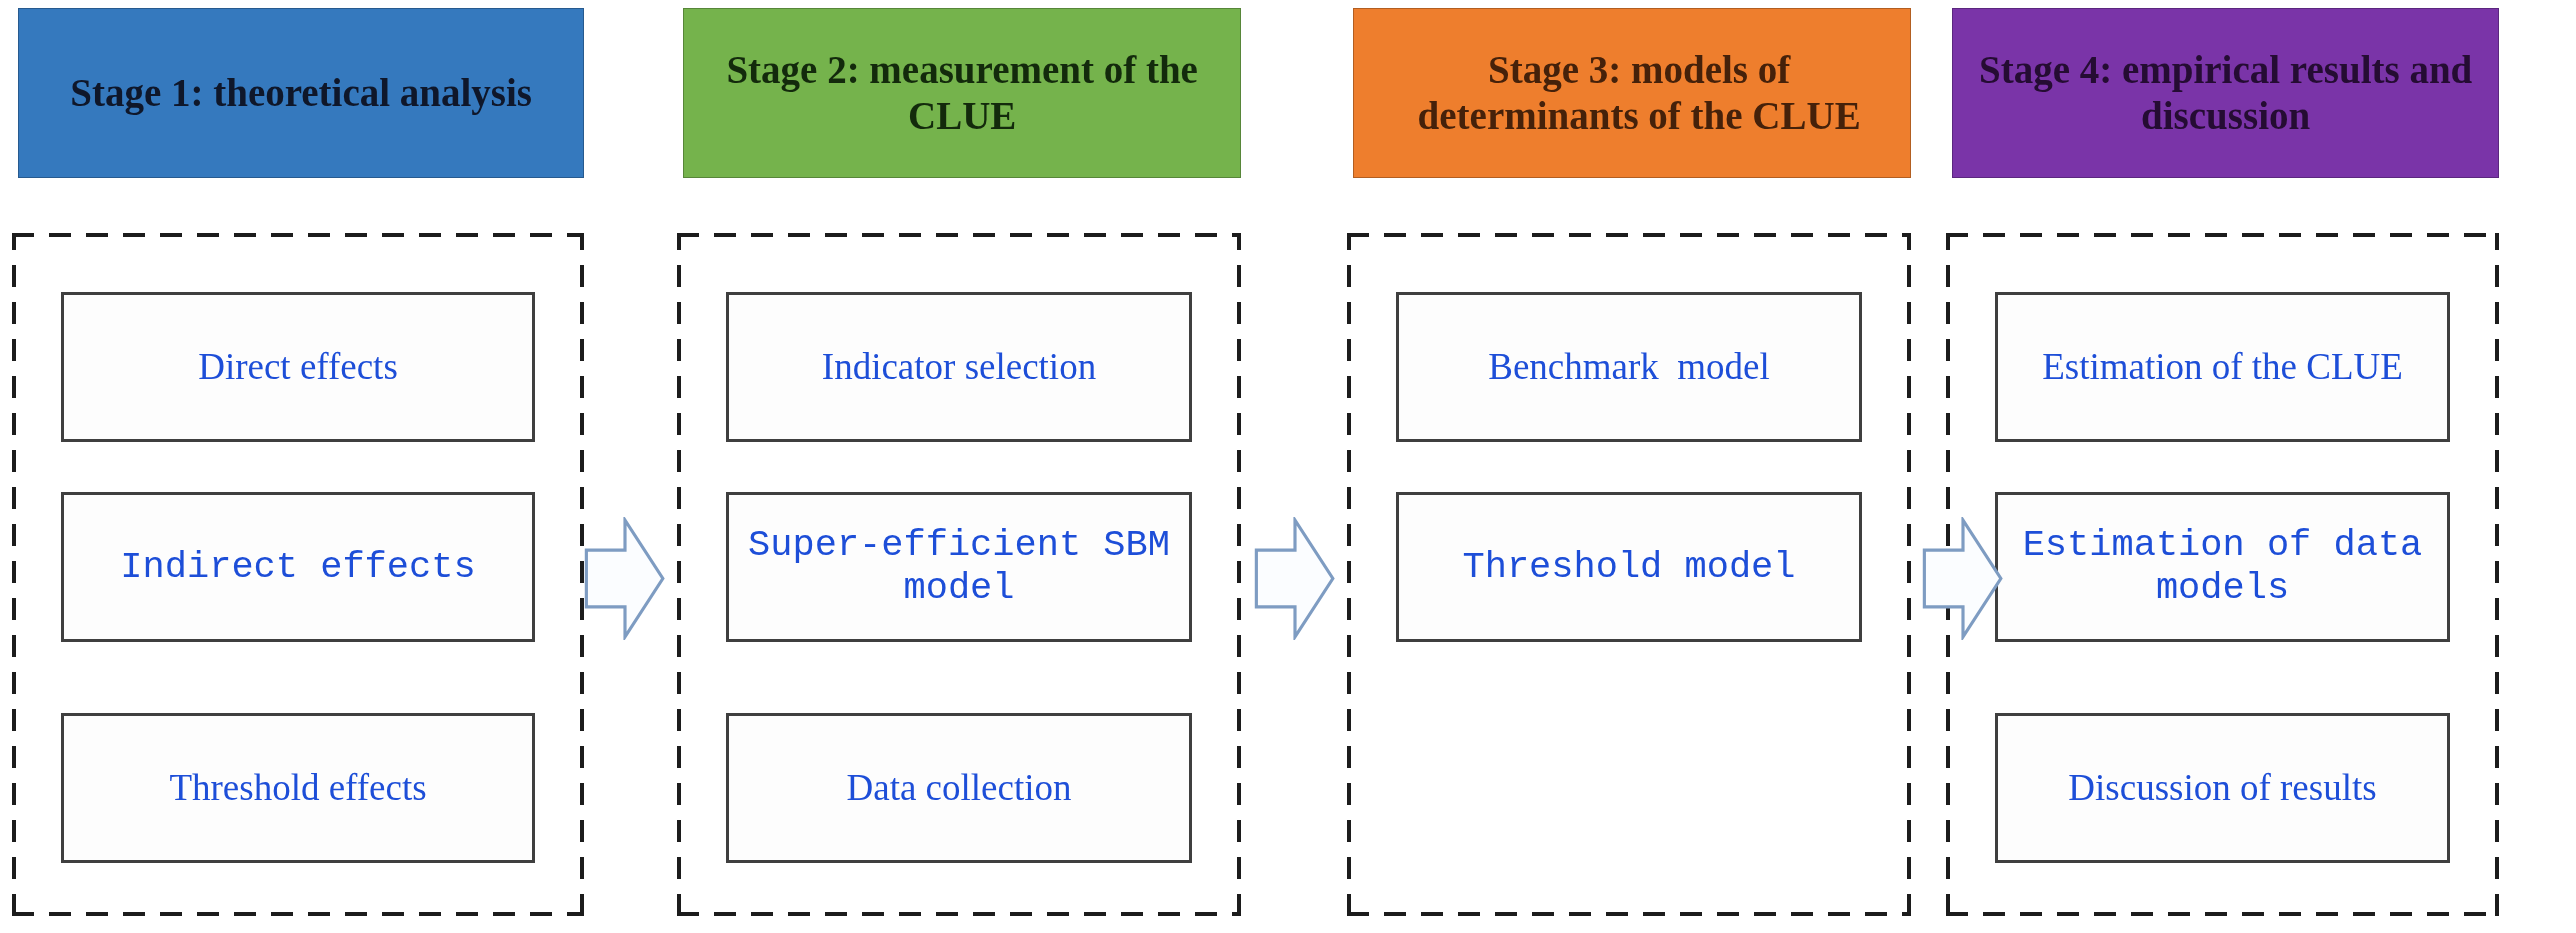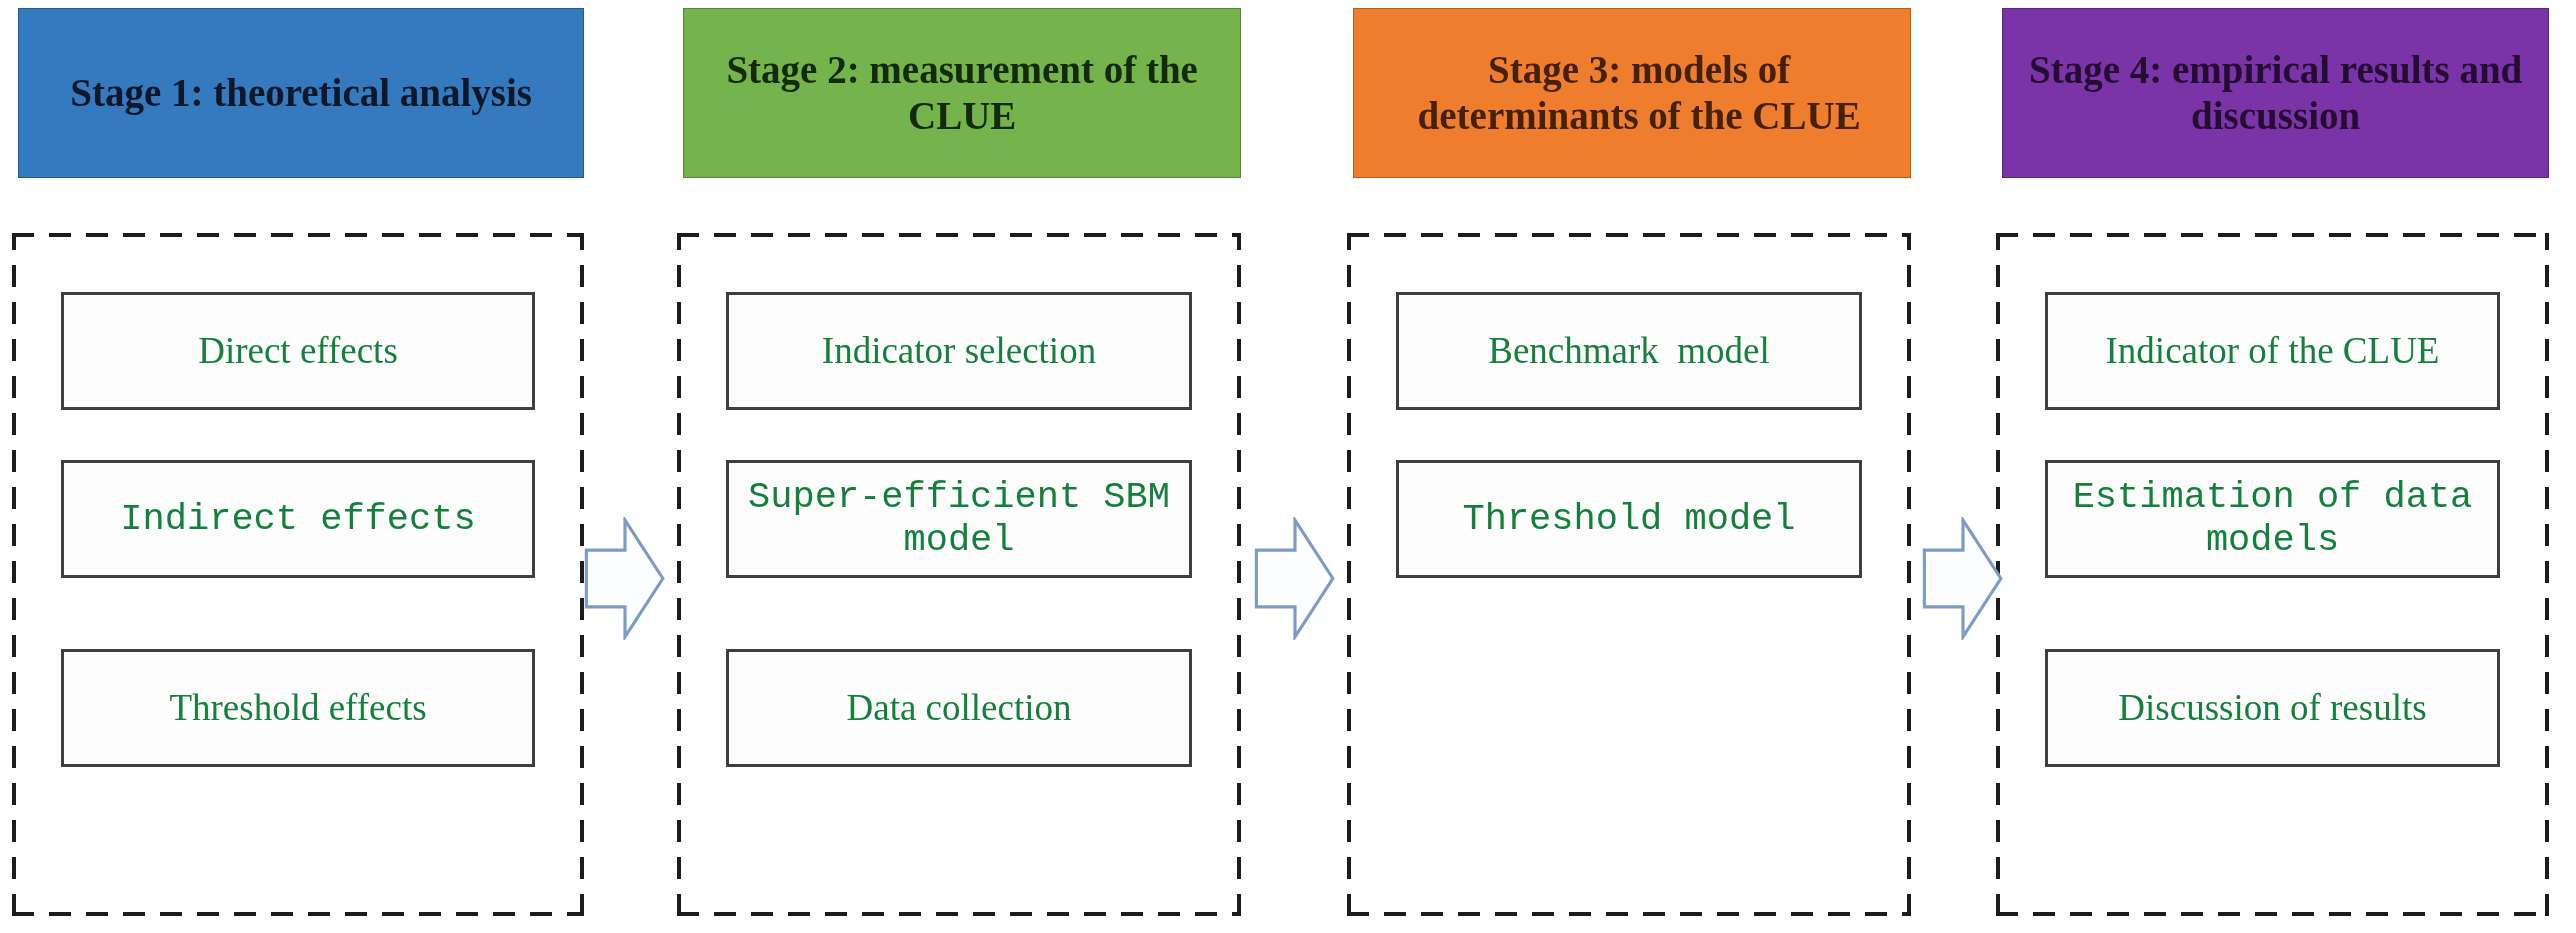--- a/index.html
+++ b/index.html
@@ -7,21 +7,21 @@
     position:relative;
     width:2576px;height:934px;
     background:#ffffff;
     font-family:"Liberation Serif","DejaVu Serif",serif;
     overflow:hidden;
   }
   .stage-col{position:absolute;top:0;height:934px;}
   .col1{left:12px;width:572px;}
   .col2{left:677px;width:564px;}
   .col3{left:1347px;width:564px;}
-  .col4{left:1996px;width:553px;}
+  .col4{left:1946px;width:553px;}
 
   .stage-header{
     position:absolute;top:8px;left:6.3px;right:0;
     height:170px;
     display:flex;align-items:center;justify-content:center;
     text-align:center;
     font-weight:bold;
     font-size:39px;line-height:1.18;
     padding:0 24px;box-sizing:border-box;
     border:1.6px solid rgba(0,0,0,0.25);
@@ -35,27 +35,27 @@
       repeating-linear-gradient(90deg,#1c1c1c 0 22px,transparent 22px 37px),
       repeating-linear-gradient(0deg,#1c1c1c 0 22px,transparent 22px 37px),
       repeating-linear-gradient(0deg,#1c1c1c 0 22px,transparent 22px 37px);
     background-size:100% 4px,100% 4px,4px 100%,4px 100%;
     background-position:0 0,0 100%,0 0,100% 0;
     background-repeat:no-repeat;
     display:flex;flex-direction:column;align-items:center;
   }
   .node-box{
     width:calc(100% - 98px);
-    height:118px;
+    height:150px;
     box-sizing:border-box;
     border:3.2px solid #3f3f3f;
     background:#fdfdfd;
     display:flex;align-items:center;justify-content:center;
     text-align:center;
-    font-size:37px;line-height:1.16;color:#15803d;
+    font-size:37px;line-height:1.16;color:#1d4ed8;
     padding:0 14px;
   }
   .node-box .box-label{white-space:pre-wrap;}
   .node-box:nth-of-type(1){margin-top:59px;}
   .node-box:nth-of-type(2){margin-top:50px;font-family:Liberation Mono, monospace;}
   .node-box:nth-of-type(3){margin-top:71px;}
 
   .flow-arrow{position:absolute;top:517px;width:82px;height:123px;}
   .arrow1{left:584px;}
   .arrow2{left:1254px;}
@@ -106,21 +106,21 @@
       <div class="node-box">
         <span class="box-label">Threshold model</span>
       </div>
     </div>
   </div>
 
   <div class="stage-col col4">
     <div class="stage-header" style="background: rgb(122, 52, 168); color: rgb(37, 12, 51);">Stage 4: empirical results and discussion</div>
     <div class="dashed-group">
       <div class="node-box">
-        <span class="box-label">Indicator of the CLUE</span>
+        <span class="box-label">Estimation of the CLUE</span>
       </div>
       <div class="node-box">
         <span class="box-label">Estimation of data models</span>
       </div>
       <div class="node-box">
         <span class="box-label">Discussion of results</span>
       </div>
     </div>
   </div>
 

